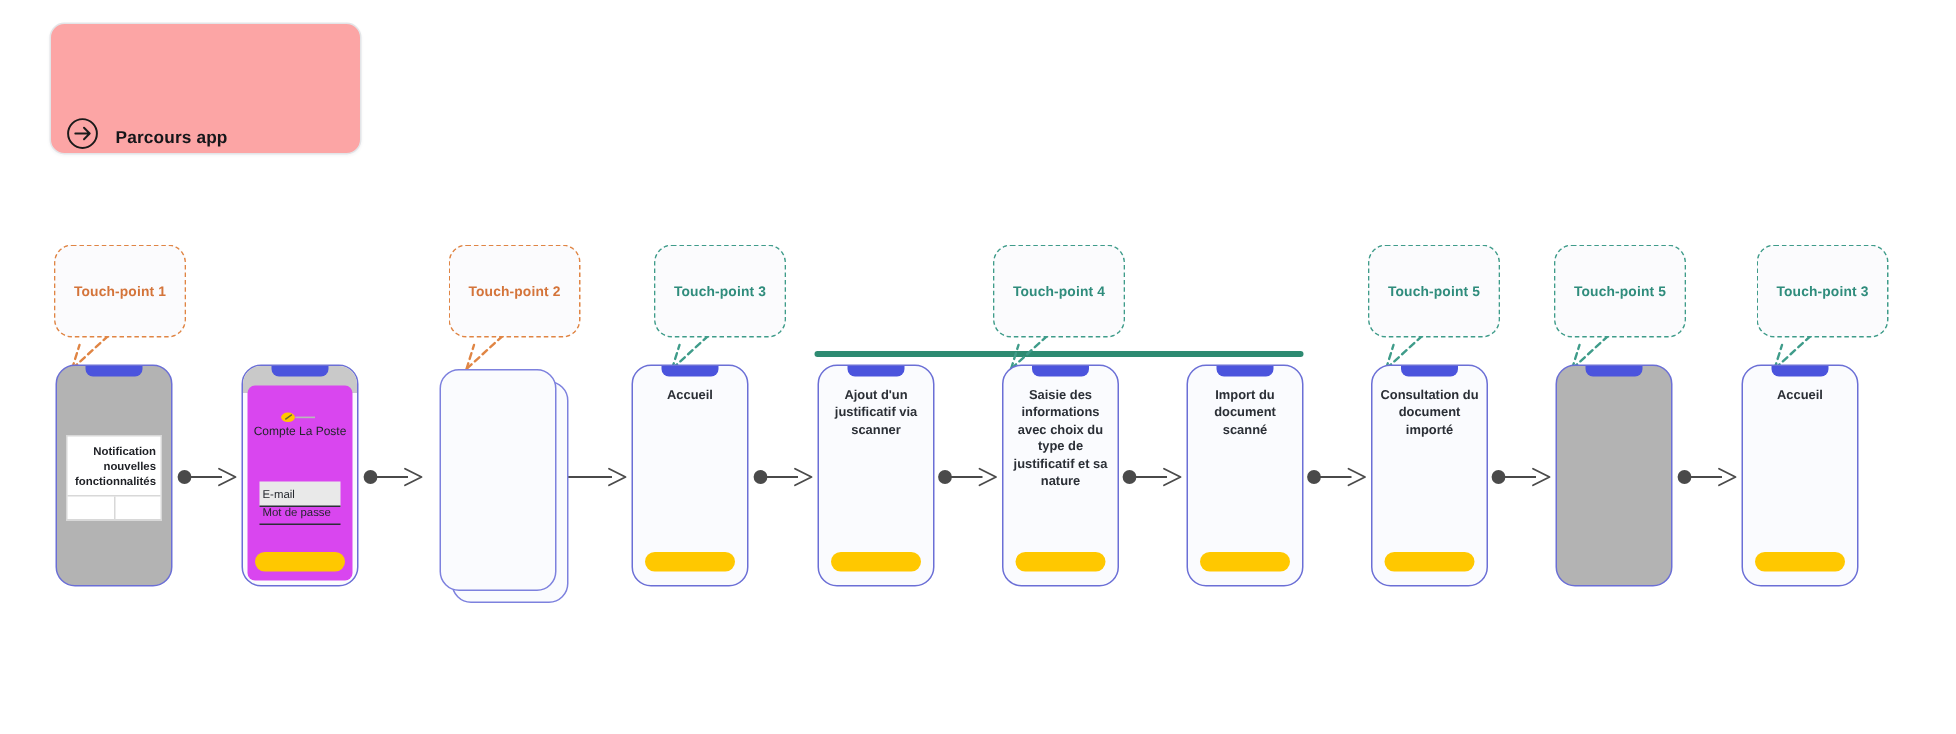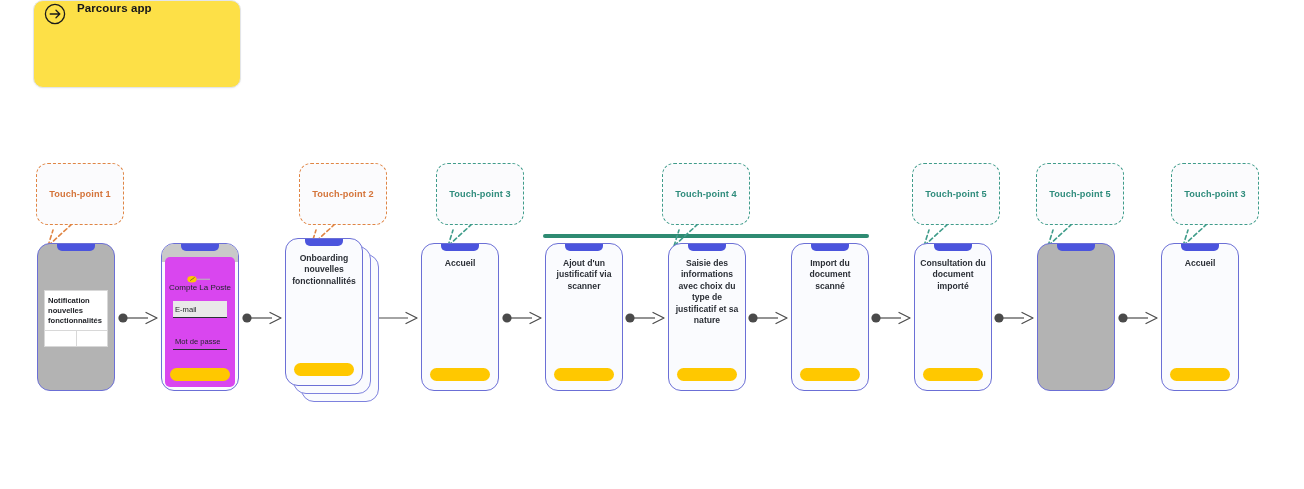--- a/index.html
+++ b/index.html
@@ -13,29 +13,29 @@
     font-family: "Liberation Sans", sans-serif;
     position: relative;
     overflow: hidden;
     -webkit-font-smoothing: antialiased;
   }
 
   
   .legend-card {
     position: absolute;
     left: 33px;
-    top: 0;
+    top: 15px;
     width: 208px;
     height: 88px;
-    background: #fde047;
+    background: #fca5a5;
     border: 1px solid #e3e5e8;
     border-radius: 10px;
     box-shadow: 0 1px 2px rgba(16, 24, 40, 0.04);
     display: flex;
-    align-items: flex-start;
+    align-items: flex-end;
     padding: 0 10px 0 8px;
     box-sizing: border-box;
   }
   .legend-icon {
     width: 26px;
     height: 26px;
     flex: 0 0 26px;
     margin-right: 9px;
     color: #1a1a1a;
   }
@@ -143,21 +143,21 @@
   .dialog-card {
     position: absolute;
     background: #ffffff;
     border: 1px solid #d8d8d8;
     box-sizing: border-box;
   }
   .dialog-card .dlg-text {
     font-size: 7.6px;
     font-weight: bold;
     color: #1d1f24;
-    text-align: left;
+    text-align: right;
     line-height: 10px;
     padding: 5px 3px 4px;
   }
   .dialog-card .dlg-actions {
     display: flex;
     border-top: 1px solid #d8d8d8;
     height: 15px;
   }
   .dialog-card .dlg-actions > div { flex: 1 1 50%; }
   .dialog-card .dlg-actions > div + div { border-left: 1px solid #d8d8d8; }
@@ -198,21 +198,21 @@
     border-bottom: 1.4px solid #2b2f36;
     box-sizing: border-box;
   }
   .field .f-label {
     position: absolute;
     left: 2px;
     bottom: 3px;
     font-size: 7.6px;
     color: #23262c;
   }
-  .field.filled { background: #e9e9e9; }
+  .field.filled { background: #e9e9e9; margin-top: 20px; }
 
   
   .phone-stack {
     position: absolute;
     width: 96px;
     height: 166px;
   }
   .phone-stack .phone { left: 0; top: 0; }
   .phone-stack .stack-back {
     position: absolute;
@@ -374,25 +374,20 @@
         </div>
         <div class="field" style="top: 76px;">
           <span class="f-label">Mot de passe</span>
         </div>
       </div>
       <div class="cta"></div>
     </div>
     <div class="phone-stack" style="left: 285px; top: 238px;">
       <div class="stack-back" style="left: 16px; top: 16px;"></div>
       <div class="stack-back" style="left: 8px; top: 8px;"></div>
-      <div class="phone">
-        <div class="notch"></div>
-        <div class="phone-title">Onboarding nouvelles fonctionnallités</div>
-        <div class="cta"></div>
-      </div>
     </div>
     <div class="phone" style="left: 421px; top: 243px;">
       <div class="notch"></div>
       <div class="phone-title">Accueil</div>
       <div class="cta"></div>
     </div>
     <div class="phone" style="left: 545px; top: 243px;">
       <div class="notch"></div>
       <div class="phone-title">Ajout d'un justificatif via scanner</div>
       <div class="cta"></div>

